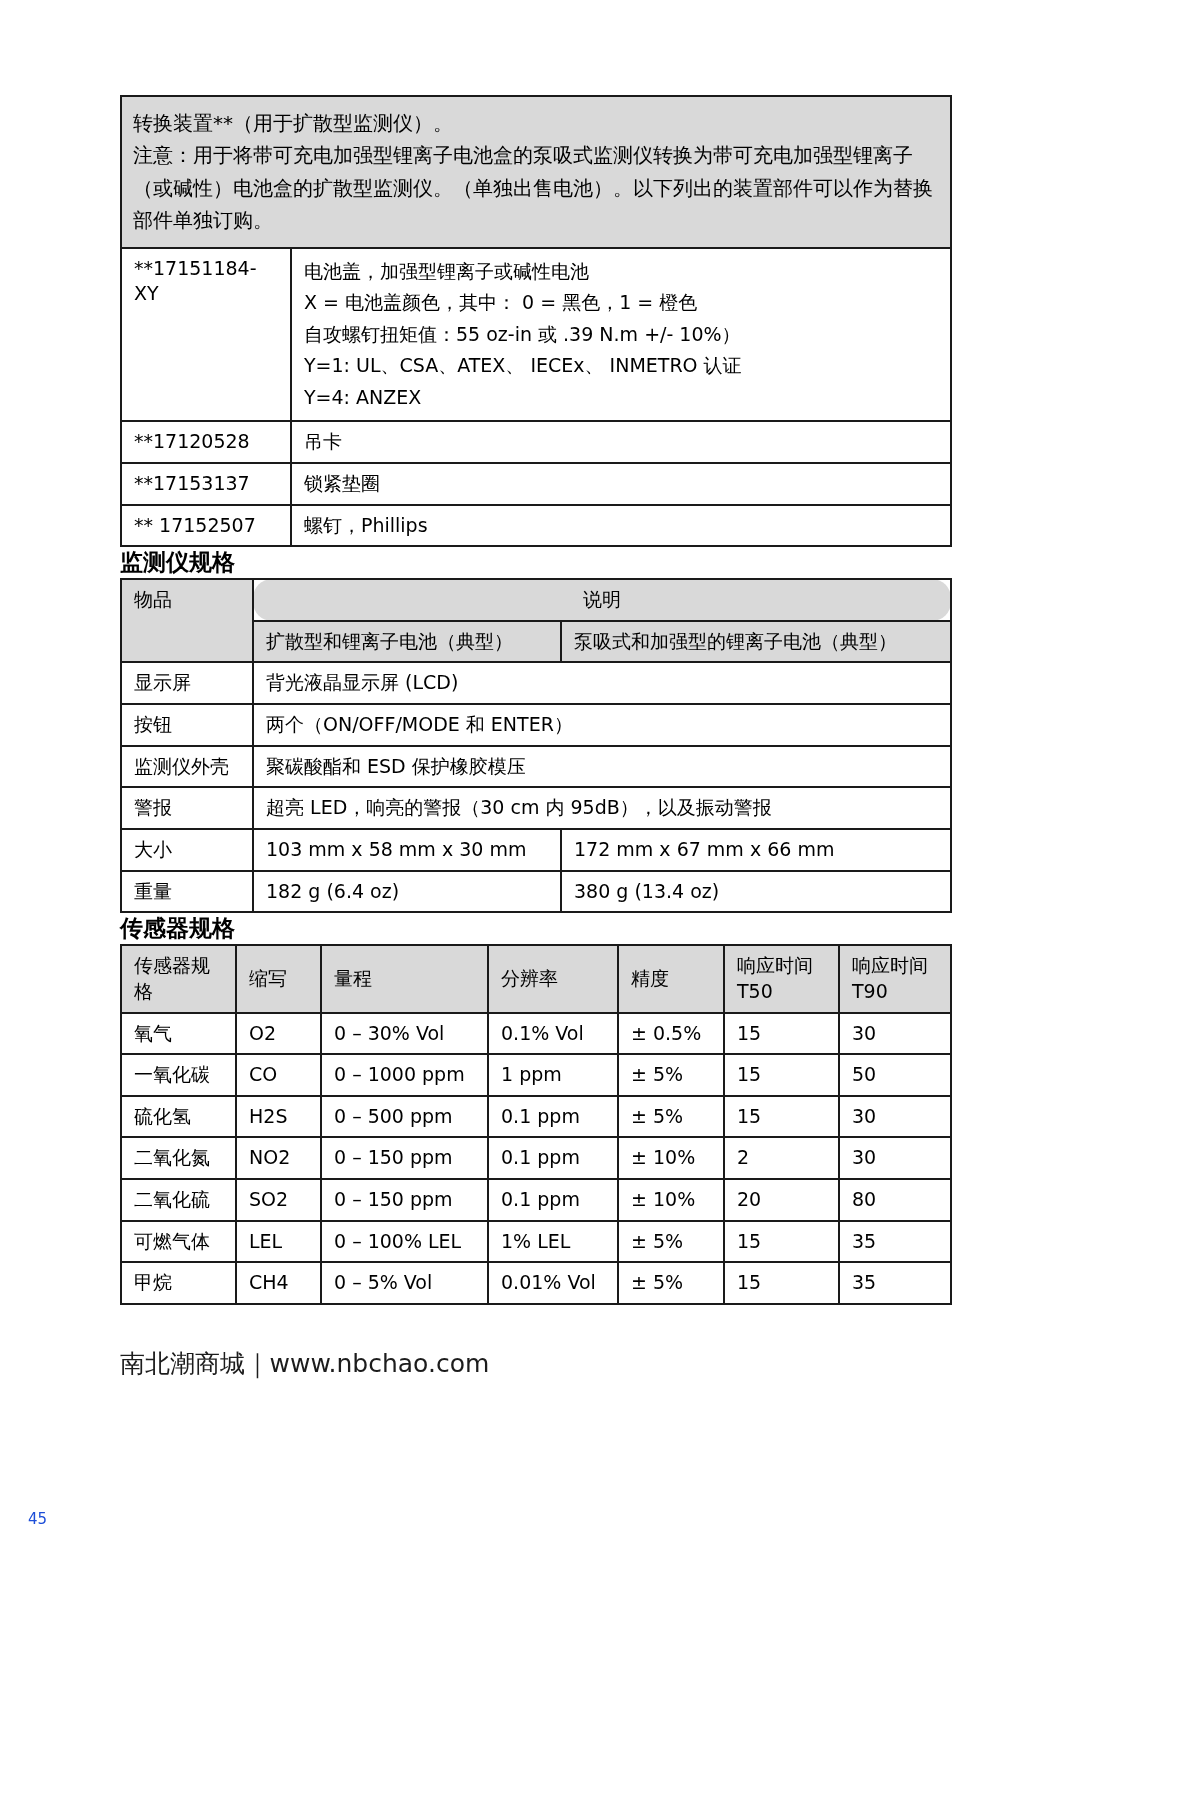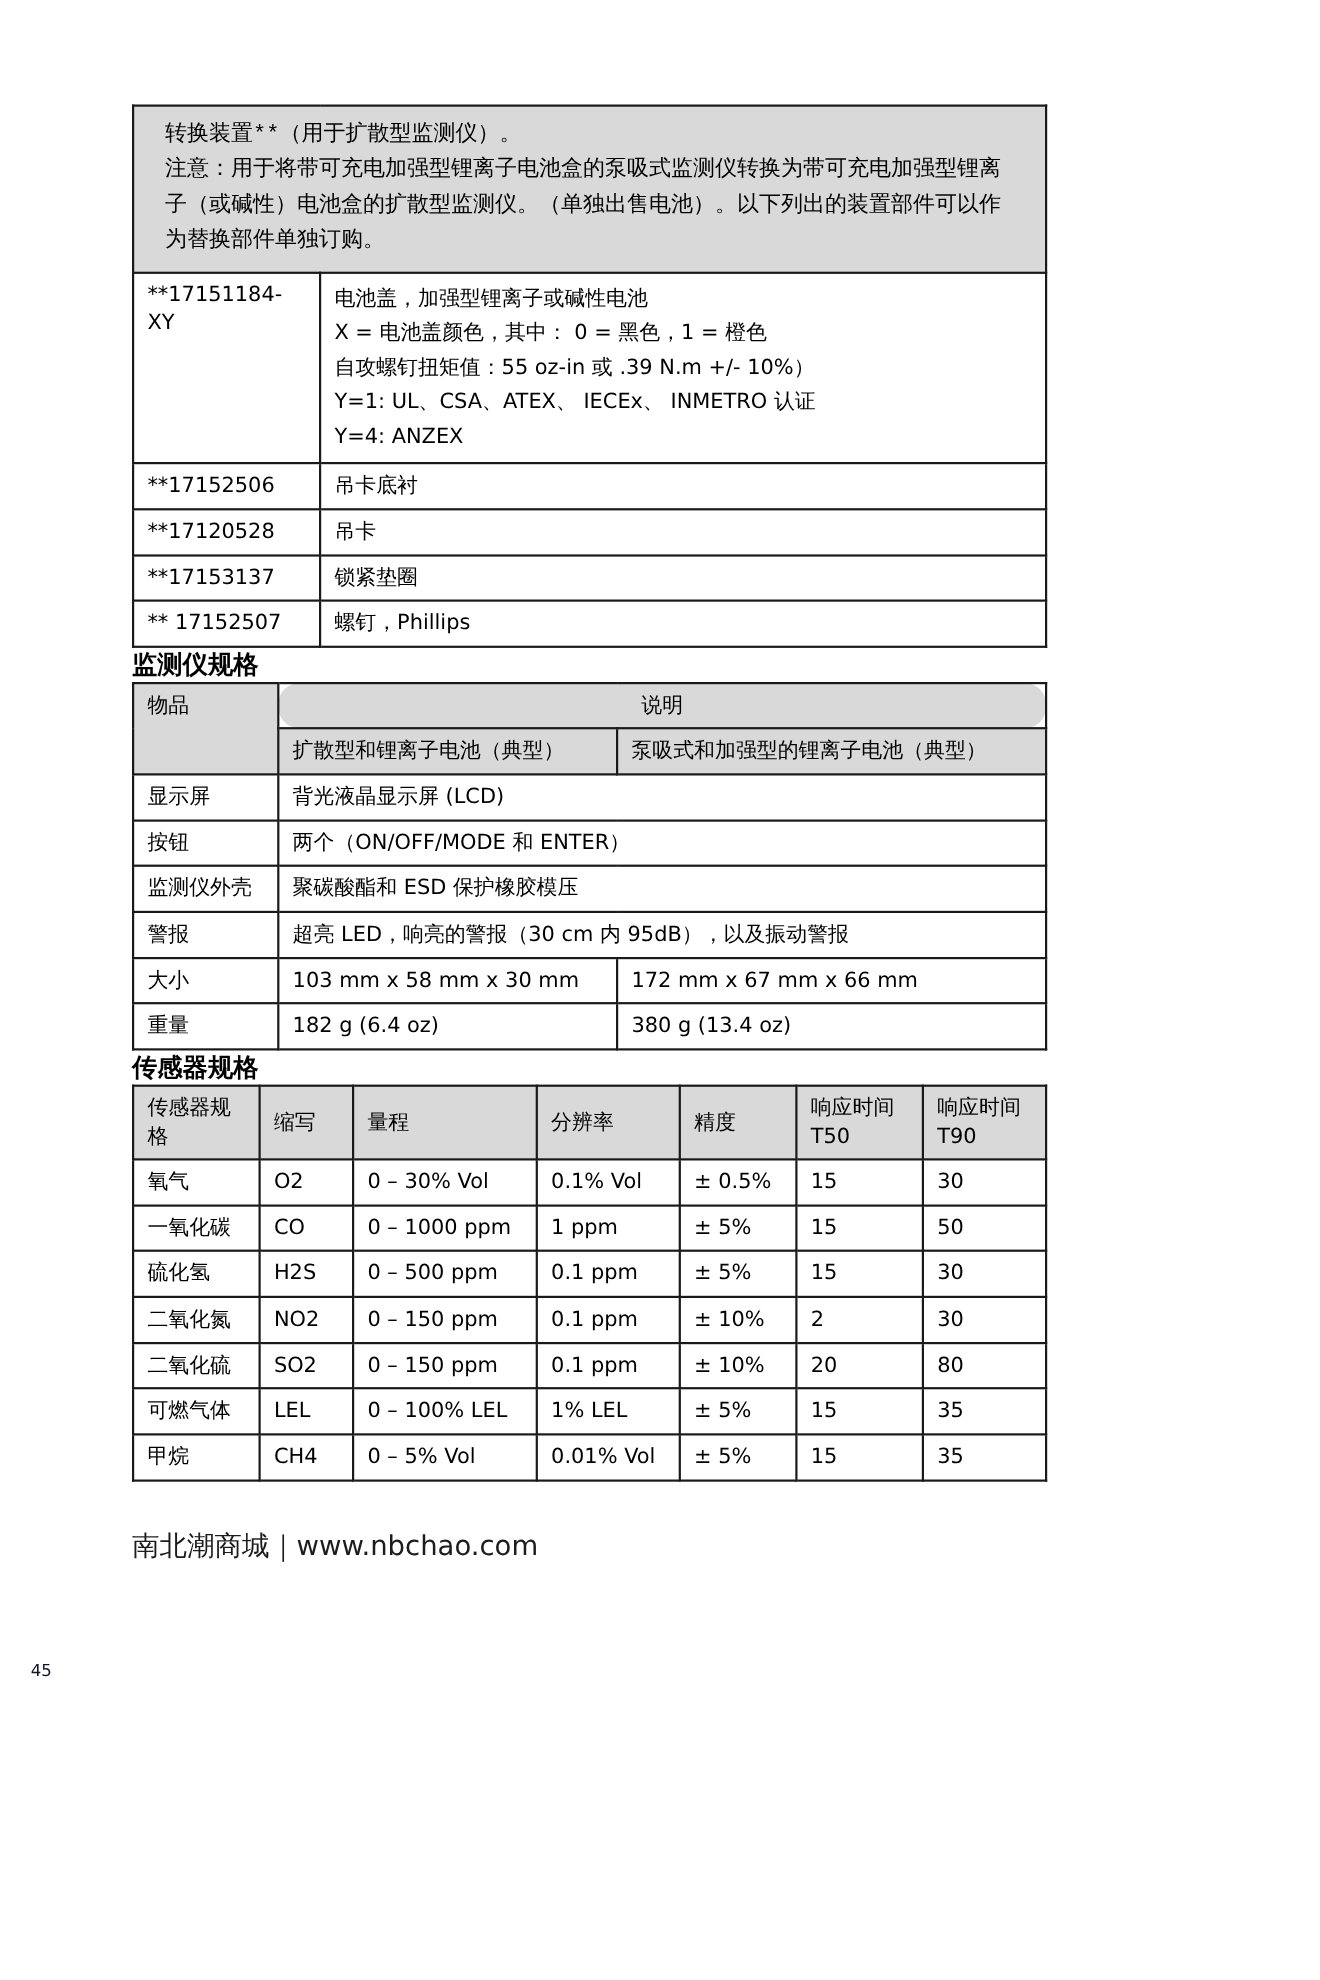--- a/index.html
+++ b/index.html
@@ -31,25 +31,24 @@
     line-height: 1.35;
     text-align: left;
     vertical-align: middle;
     word-wrap: break-word;
   }
   .gray { background: #d9d9d9; }
   .pre { white-space: pre-line; border-radius: 27px; }
   .vtop { vertical-align: top !important; }
   .center { text-align: center !important; border-radius: 19px; }
   .note-cell {
-    padding: 10px 28px !important;
+    padding: 10px 11px !important;
     font-size: 20px !important;
     line-height: 1.62 !important;
     white-space: pre-line;
-    font-family: Liberation Mono, monospace;
   }
   .desc-cell {
     line-height: 1.66 !important;
     white-space: pre-line;
     margin-top: 19px;
   }
   h2.section-title {
     font-size: 23px;
     font-weight: bold;
     margin: 0;
@@ -67,21 +66,21 @@
     margin-top: 42px;
     text-align: left;
     font-size: 25px;
     color: #1c1c1c;
   }
   .page-number {
     position: absolute;
     left: 28px;
     top: 1510px;
     font-size: 15px;
-    color: #0f172a;
+    color: #1d4ed8;
   }
 </style>
 </head>
 <body>
 
 <div class="page">
   <div class="content">
 
     <table class="tbl">
       <colgroup>
@@ -94,24 +93,20 @@
 注意：用于将带可充电加强型锂离子电池盒的泵吸式监测仪转换为带可充电加强型锂离子（或碱性）电池盒的扩散型监测仪。（单独出售电池）。以下列出的装置部件可以作为替换部件单独订购。</td>
         </tr>
         <tr>
           <td class="pre vtop">**17151184-
 XY</td>
           <td class="desc-cell vtop">电池盖，加强型锂离子或碱性电池
 X = 电池盖颜色，其中： 0 = 黑色，1 = 橙色
 自攻螺钉扭矩值：55 oz-in 或 .39 N.m +/- 10%）
 Y=1: UL、CSA、ATEX、 IECEx、 INMETRO 认证
 Y=4: ANZEX</td>
-        </tr>
-        <tr>
-          <td>**17152506</td>
-          <td>吊卡底衬</td>
         </tr>
         <tr>
           <td>**17120528</td>
           <td>吊卡</td>
         </tr>
         <tr>
           <td>**17153137</td>
           <td>锁紧垫圈</td>
         </tr>
         <tr>

